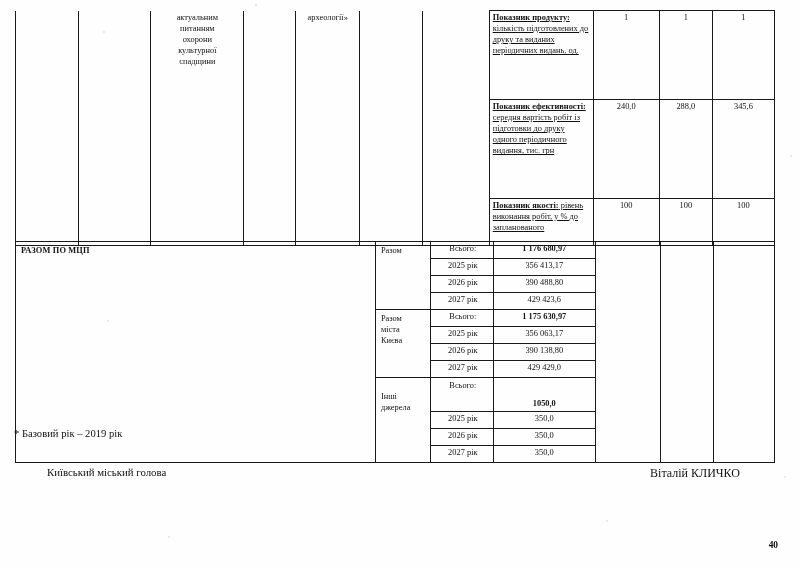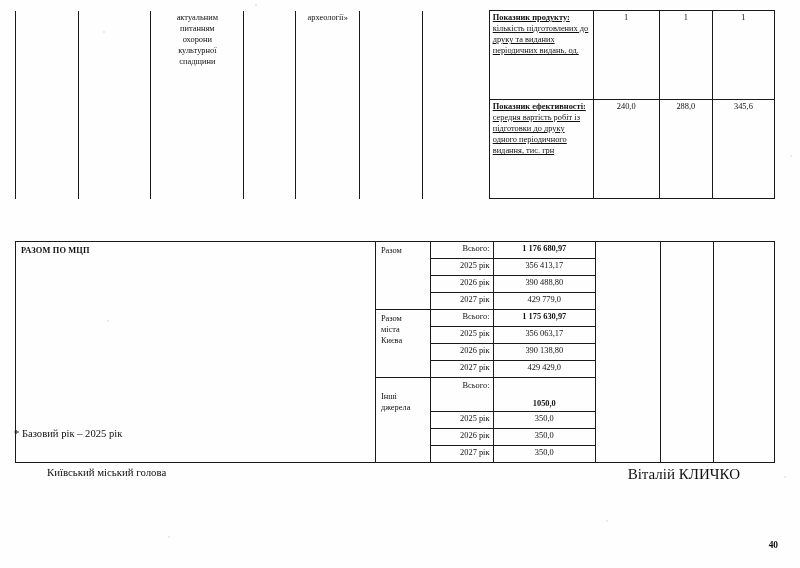--- a/index.html
+++ b/index.html
@@ -94,21 +94,21 @@
   .src-cell {
     font-size: 8.4px;
     line-height: 1.35;
     vertical-align: top;
     padding-top: 3px !important;
     padding-left: 5px !important;
   }
   .src-cell.mid-pad { padding-top: 13px !important; margin-left: 28px; }
   .yr-cell {
     font-size: 8.4px;
-    text-align: right;
+    text-align: center;
     padding-left: 5px !important;
     vertical-align: middle;
   }
   .val-cell {
     font-size: 8.5px;
     text-align: center;
     vertical-align: middle;
   }
   .val-cell.tall { vertical-align: bottom; padding-bottom: 2px !important; }
 
@@ -131,21 +131,21 @@
     position: absolute;
     left: 47px;
     top: 0;
     font-size: 10.8px;
     white-space: nowrap;
   }
   #sig-name {
     position: absolute;
     right: 60px;
     top: 0;
-    font-size: 15px;
+    font-size: 12px;
     white-space: nowrap;
     text-align: right;
   }
   #page-num {
     position: absolute;
     right: 22px;
     top: 540px;
     font-size: 9.4px;
     font-weight: bold;
   }
@@ -216,20 +216,36 @@
       <td class="nb-t nb-b">&nbsp;</td>
 
       <td class="ind-cell" style="height:96px">
         <b>Показник ефективності:</b><span> середня вартість робіт із підготовки до друку одного періодичного видання, тис. грн</span>
       </td>
       <td class="num-cell">240,0</td>
       <td class="num-cell">288,0</td>
       <td class="num-cell">345,6</td>
     </tr>
 
+    <tr>
+      <td class="nb-t">&nbsp;</td>
+      <td class="nb-t">&nbsp;</td>
+      <td class="nb-t">&nbsp;</td>
+      <td class="nb-t">&nbsp;</td>
+      <td class="nb-t">&nbsp;</td>
+      <td class="nb-t">&nbsp;</td>
+      <td class="nb-t">&nbsp;</td>
+
+      <td class="ind-cell" style="height:44px">
+        <b>Показник якості:</b><span> рівень виконання робіт, у % до запланованого</span>
+      </td>
+      <td class="num-cell">100</td>
+      <td class="num-cell">100</td>
+      <td class="num-cell">100</td>
+    </tr>
   </tbody>
     </table>
 
   <table class="tbl" id="tbl-tot">
     <colgroup>
       <col style="width:358px">
       <col style="width:55px">
       <col style="width:62px">
       <col style="width:102px">
       <col style="width:65px">
@@ -252,21 +268,21 @@
     <tr>
       <td class="yr-cell">2025 рік</td>
       <td class="val-cell">356 413,17</td>
     </tr>
     <tr>
       <td class="yr-cell">2026 рік</td>
       <td class="val-cell">390 488,80</td>
     </tr>
     <tr>
       <td class="yr-cell">2027 рік</td>
-      <td class="val-cell">429 779,0</td>
+      <td class="val-cell">429 423,6</td>
     </tr>
 
     <tr>
       <td class="src-cell" rowspan="4">
         <span>Разом</span><br>
         <span>міста</span><br>
         <span>Києва</span>
       </td>
       <td class="yr-cell">Всього:</td>
       <td class="val-cell b">1 175 630,97</td>
@@ -300,21 +316,21 @@
       <td class="yr-cell">2026 рік</td>
       <td class="val-cell">350,0</td>
     </tr>
     <tr>
       <td class="yr-cell">2027 рік</td>
       <td class="val-cell">350,0</td>
     </tr>
   </tbody>
     </table>
 
-  <div id="footnote">* Базовий рік – 2025 рік</div>
+  <div id="footnote">* Базовий рік – 2019 рік</div>
 
   <div id="sig-row">
     <div id="sig-title">Київський міський голова</div>
     <div id="sig-name">Віталій КЛИЧКО</div>
   </div>
 
   <div id="page-num">40</div>
 
   <span class="speck" style="left:255px;top:4px"></span>
   <span class="speck" style="left:103px;top:31px"></span>

